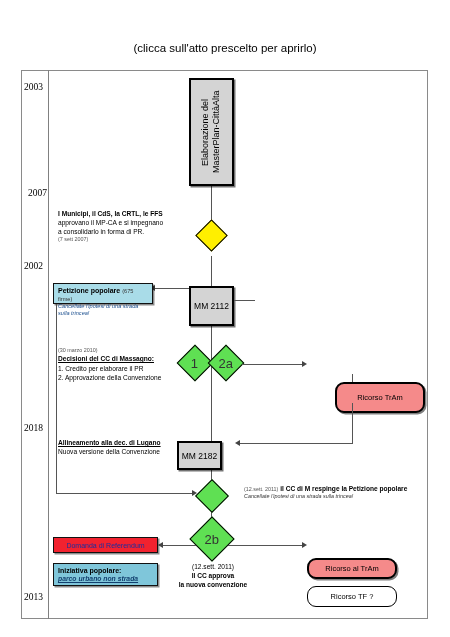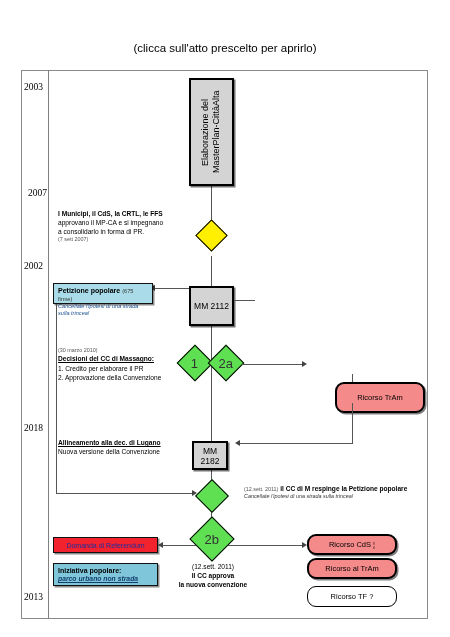--- a/index.html
+++ b/index.html
@@ -210,21 +210,21 @@
 
   <div class="ln lnv" style="left:352px;top:403px;height:40px;"></div>
   <div class="ln lnh" style="left:240px;top:443px;width:113px;"></div>
   <div class="arrow arr-l" style="left:235px;top:440px;"></div>
 
   <div class="tblock" style="left:58px;top:438px;">
     <div class="u">Allineamento alla dec. di Lugano</div>
     <div>Nuova versione della Convenzione</div>
   </div>
 
-  <div class="node gbox" style="left:192px;top:441px;width:36px;height:29px;justify-content:flex-end;">
+  <div class="node gbox" style="left:177px;top:441px;width:45px;height:29px;">
     <span>MM 2182</span>
   </div>
 
   <div class="node diamond d-green" style="left:200px;top:484px;width:24px;height:24px;">
     <span></span>
   </div>
 
   <div class="tblock" style="left:244px;top:484px;">
     <div>
       <span class="small">(12.sett. 2011)</span>
@@ -251,23 +251,20 @@
 
   <div class="tblock center" style="left:168px;top:562px;width:90px;">
     <div>(12.sett. 2011)</div>
     <div class="b">Il CC approva</div>
     <div class="b">la nuova convenzione</div>
   </div>
 
   <div class="ln lnh" style="left:228px;top:545px;width:74px;"></div>
   <div class="arrow arr-r" style="left:302px;top:542px;"></div>
 
-  <div class="node pill" style="left:307px;top:534px;width:90px;height:21px;">
-    <span>Ricorso CdS ¦</span>
-  </div>
   <div class="node pill" style="left:307px;top:558px;width:90px;height:21px;">
     <span>Ricorso al TrAm</span>
   </div>
   <div class="node pill white" style="left:307px;top:586px;width:90px;height:21px;">
     <span>Ricorso TF ?</span>
   </div>
 
 </div>
 
 </body></html>

